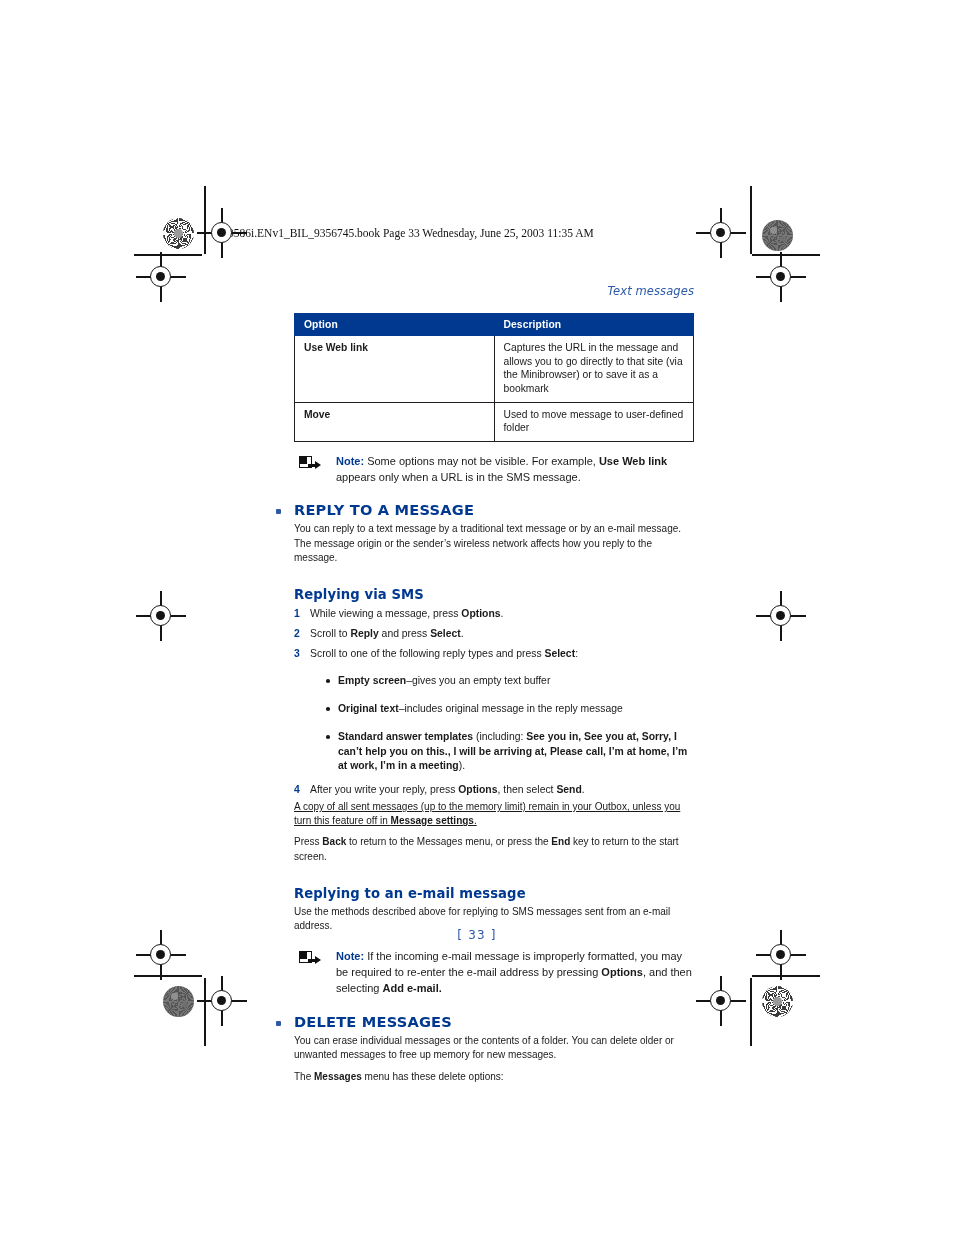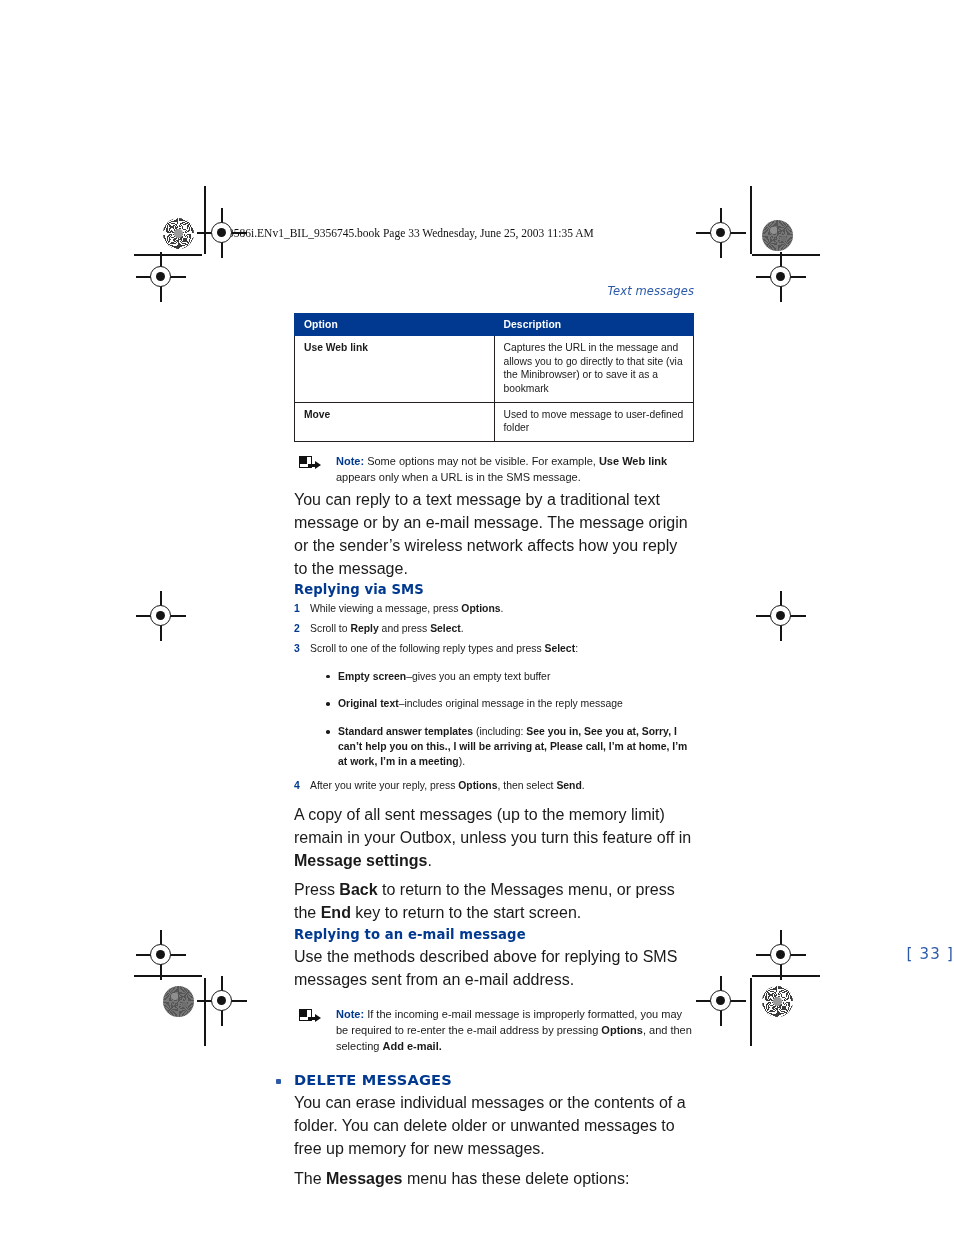--- a/index.html
+++ b/index.html
@@ -195,26 +195,26 @@
     width: 5px; height: 5px;
     background: #2d5aa8;
     border-radius: 1px;
   }
   h2.sub {
     font-family: "DejaVu Sans", sans-serif;
     font-size: 13.2px;
     font-weight: bold;
     color: #00398f;
     letter-spacing: 0.1px;
-    margin: 2px 0 2px 0;
+    margin: 22px 0 2px 0;
     line-height: 1.15;
   }
 
   p.body {
-    font-size: 16px;
+    font-size: 10px;
     line-height: 1.42;
     color: #1a1a1a;
     margin: 4px 0 0 0;
   }
 
   
   .step {
     position: relative;
     padding-left: 16px;
     font-size: 10.4px;
@@ -248,26 +248,25 @@
     background: #1a1a1a;
     border-radius: 50%;
   }
 
   b { font-weight: bold; }
 
   .folio {
     position: absolute;
     left: 0; right: 0;
     top: 928px;
-    text-align: right;
-    font-size: 15px;
+    text-align: center;
+    font-size: 12px;
     color: #2d5aa8;
     letter-spacing: 1.2px;
     font-family: "DejaVu Sans", sans-serif;
-    margin-top: 17px;
   }
 </style>
 </head>
 <body>
 
 <div class="press-layer">
 
   <div class="dens star" style="left:163px; top:218px;"></div>
   <div class="rule" style="left:204px; top:186px; width:1.6px; height:68px;"></div>
   <div class="reg" style="left:207px; top:218px;">
@@ -357,20 +356,24 @@
 
     <div class="note">
       <span class="note-icon">
         <span class="box"></span>
           <span class="shaft"></span>
           <span class="head"></span>
       </span>
       <span class="note-label">Note:</span><span> Some options may not be visible. For example, </span><b>Use Web link</b><span> appears only when a URL is in the SMS message.</span>
     </div>
 
+    <h1 class="sec">
+      <span class="sq"></span>
+      <span>REPLY TO A MESSAGE</span>
+    </h1>
     <p class="body">You can reply to a text message by a traditional text message or by an e-mail message. The message origin or the sender’s wireless network affects how you reply to the message.</p>
 
     <h2 class="sub">Replying via SMS</h2>
 
     <div class="step">
       <span class="num">1</span><span>While viewing a message, press </span><b>Options</b><span>.</span>
     </div>
 
     <div class="step">
       <span class="num">2</span><span>Scroll to </span><b>Reply</b><span> and press </span><b>Select</b><span>.</span>
@@ -392,21 +395,21 @@
       <li>
         <span class="dot"></span>
         <b>Standard answer templates</b><span> (including: </span><b>See you in, See you at, Sorry, I can’t help you on this., I will be arriving at, Please call, I’m at home, I’m at work, I’m in a meeting</b><span>).</span>
       </li>
     </ul>
 
     <div class="step" style="margin-top:9px;">
       <span class="num">4</span><span>After you write your reply, press </span><b>Options</b><span>, then select </span><b>Send</b><span>.</span>
     </div>
 
-    <p class="body" style="margin-top:11px;">
+    <p class="body" style="margin-top:2px;text-decoration:underline;">
       <span>A copy of all sent messages (up to the memory limit) remain in your Outbox, unless you turn this feature off in </span><b>Message settings</b><span>.</span>
     </p>
 
     <p class="body" style="margin-top:7px;">
       <span>Press </span><b>Back</b><span> to return to the Messages menu, or press the </span><b>End</b><span> key to return to the start screen.</span>
     </p>
 
     <h2 class="sub">Replying to an e-mail message</h2>
     <p class="body">Use the methods described above for replying to SMS messages sent from an e-mail address.</p>
 

